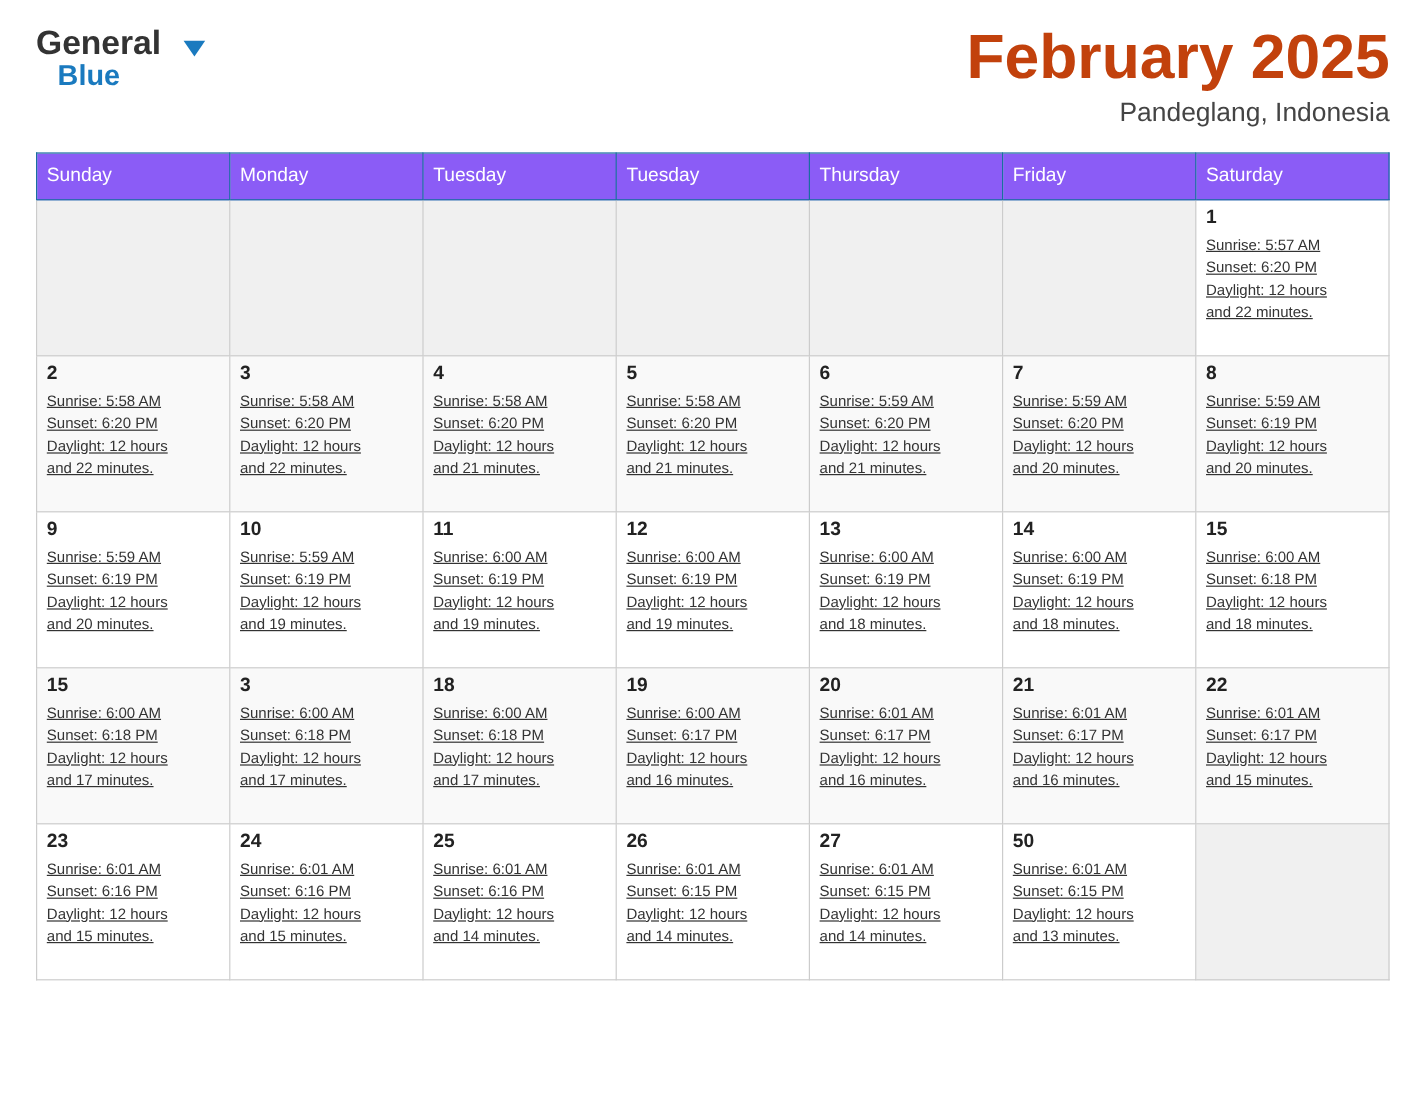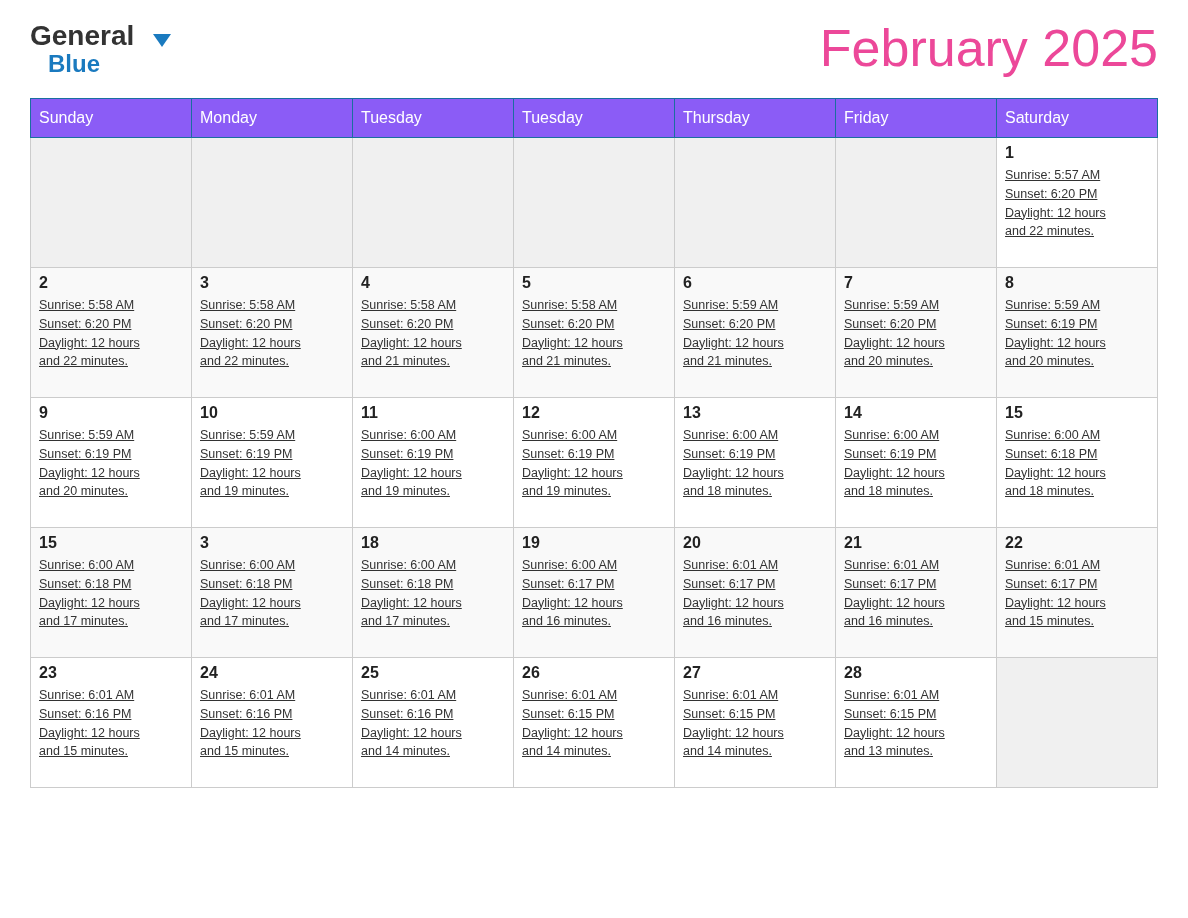--- a/index.html
+++ b/index.html
@@ -19,22 +19,22 @@
     .logo {
       display: flex;
       flex-direction: column;
       align-items: flex-start;
     }
     .title-section {
       text-align: right;
     }
     .month-title {
       font-size: 52px;
-      font-weight: normal;
-      color: #ec4899;
+      font-weight: bold;
+      color: #c2410c;
       line-height: 1.1;
     }
     .location {
       font-size: 22px;
       color: #444;
       margin-top: 4px;
     }
     .calendar {
       width: 100%;
       border-collapse: collapse;
@@ -115,20 +115,21 @@
 <div class="header">
   <div class="logo">
     <div class="logo-wrapper">
       <span class="logo-text-general">General</span>
       <span class="logo-triangle"></span>
     </div>
     <span class="logo-line2">Blue</span>
   </div>
   <div class="title-section">
     <div class="month-title">February 2025</div>
+    <div class="location">Pandeglang, Indonesia</div>
   </div>
 </div>
 
 <table class="calendar">
   <thead>
     <tr>
     <th>Sunday</th>
         <th>Monday</th>
         <th>Tuesday</th>
         <th>Tuesday</th>
@@ -336,21 +337,21 @@
 and 14 minutes.</div>
         </td>
         <td>
           <span class="day-number">27</span>
           <div class="day-info" style="white-space: pre-line;">Sunrise: 6:01 AM
 Sunset: 6:15 PM
 Daylight: 12 hours
 and 14 minutes.</div>
         </td>
         <td>
-          <span class="day-number">28</span>
+          <span class="day-number">50</span>
           <div class="day-info" style="white-space: pre-line;">Sunrise: 6:01 AM
 Sunset: 6:15 PM
 Daylight: 12 hours
 and 13 minutes.</div>
         </td>
         <td class="empty-cell"></td>
       </tr>
     </tbody>
 </table>
 

